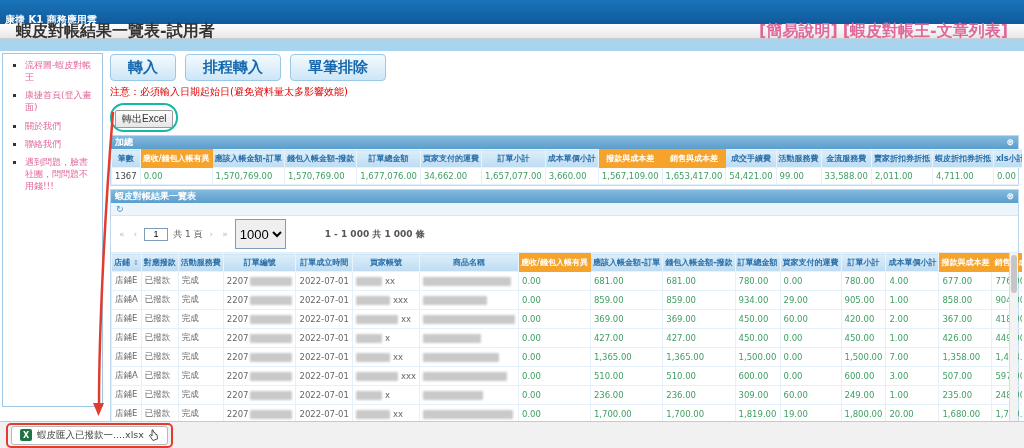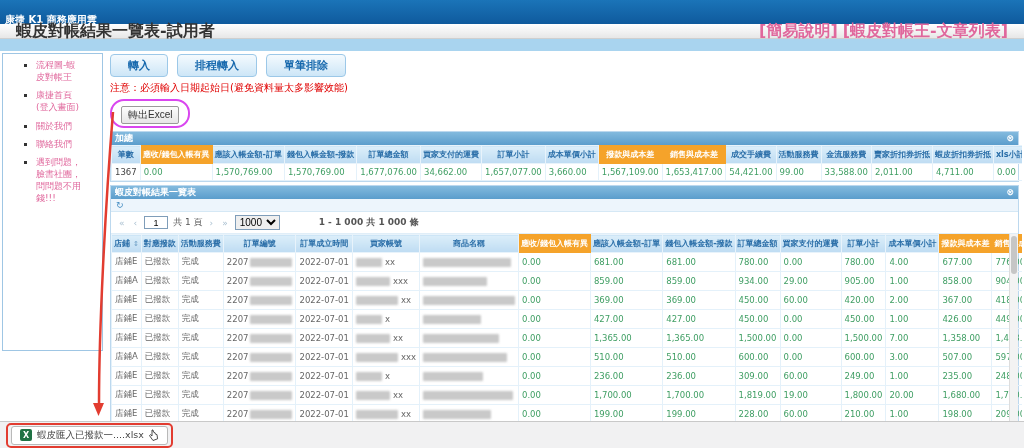--- a/index.html
+++ b/index.html
@@ -10,37 +10,37 @@
     font-size:10px; font-weight:bold; line-height:15px; padding:12px 5px; }
   .subheader { height:15px; background:linear-gradient(#ffffff,#e7e7e7);
     border-bottom:1px solid #cfcfcf; display:flex; justify-content:space-between;
     align-items:center; padding:0 16px; font-size:16px;font-weight:bold; }
   .subheader .pgtitle { color:#333; }
   .subheader .links { display:flex; gap:5px; }
   .subheader .links span { color:#e0679c; cursor:pointer; }
   .cyanband { height:12px; background:#a9d4ef; }
   
   .layout { display:flex; align-items:flex-start; padding:2px 2px 0 2px; gap:4px; height:360px; }
-  .sidebar { width:101px; min-width:101px; height:298px; border:1px solid #9fc6e4;
-    background:#fff; padding:5px 20px; }
+  .sidebar { width:101px; min-width:101px; height:354px; border:1px solid #9fc6e4;
+    background:#fff; padding:5px 9px; }
   .sidebar ul { margin:0; padding-left:13px; list-style:square; font-size:9px;
     color:#333; }
   .sidebar li { margin-bottom:6px; line-height:1.35; }
   .sidebar li span { color:#e0679c; cursor:pointer; }
   .main { flex:1; padding:1px 3px; overflow:hidden; }
   
-  .big-btn { display:inline-block; padding:3px 17px; font-size:11px; font-weight:bold;
+  .big-btn { display:inline-block; padding:3px 17px; font-size:15px; font-weight:bold;
     color:#1668ad; background:linear-gradient(#f4fafe,#cde6f7); border:1px solid #9cc8e8;
     border-radius:4px; margin-right:9px; cursor:pointer; }
   .notice { color:#e00000; font-size:10px; margin:4px 0 2px 0; }
   .small-btn { font-size:9px; padding:1px 6px; background:linear-gradient(#fdfdfd,#e6e6e6);
     border:1px solid #9a9a9a; border-radius:2px; margin-right:6px; color:#333; cursor:pointer; }
   .small-btn.pink { color:#e08aa5; border-color:#c2a7b2; }
-  .export-wrap { display:inline-block; border:2px solid #d946ef; border-radius:14px;
-    padding:2px 9px; margin-top:2px; }
+  .export-wrap { display:inline-block; border:2px solid #14b8a6; border-radius:14px;
+    padding:2px 3px; margin-top:2px; }
   
   .panel { margin-top:3px; border:1px solid #bcd8ee; background:#fff; }
   .panel-header { height:13px; background:linear-gradient(#83bade,#5b9dcc); color:#fff;
     font-size:9px; font-weight:bold; padding:0 4px; display:flex;
     justify-content:space-between; align-items:center; }
   .panel-close { cursor:pointer; font-size:9px; line-height:9px; }
   table { width:100%; border-collapse:collapse; table-layout:auto; }
   th { background:linear-gradient(#dceefa,#bedcf2); color:#2a6ea8; font-size:8px;
     font-weight:bold; border:1px solid #e8f3fb; padding:3px 2px; white-space:nowrap; }
   th.orange { background:#f5a32a; color:#fff; border-color:#f5a32a; }
@@ -50,21 +50,21 @@
   td.dark { color:#444; }
   .sorticon { font-size:7px; color:#7aa8cc; }
   
   .grid-toolbar { height:13px; background:#edf5fc; border-bottom:1px solid #d5e8f5;
     font-size:9px; color:#4a90c4; padding:0 5px; line-height:13px; }
   .pager { display:flex; align-items:center; gap:5px; padding:3px 6px; font-size:9px;
     color:#555; border-bottom:1px solid #e0eef8; }
   .pager .pico { color:#a8bfd0; font-size:9px; cursor:pointer; padding:0 2px; }
   .pager input { width:24px; height:13px; font-size:9px; text-align:center;
     border:1px solid #7f9db9; }
-  .pager select { font-size:10px; height:15px; border:1px solid #7f9db9; }
+  .pager select { font-size:13px; height:30px; border:1px solid #7f9db9; }
   .pager .range { margin-left:34px; color:#555;font-weight:bold; }
   .grid-body { position:relative; }
   .vscroll { position:absolute; right:0; top:0; bottom:0; width:9px; background:#f3f3f3;
     border-left:1px solid #ddd; }
   .vscroll .thumb { position:absolute; top:2px; left:1px; width:6px; height:38px;
     background:#c6c6c6; border-radius:3px; }
   .blur { display:inline-block; height:9px; background:#c9c9c9; border-radius:1px;
     filter:blur(1.1px); vertical-align:middle; }
   .downloadbar { position:absolute; bottom:0; left:0; right:0; height:27px;
     background:#f1f1f2; border-top:1px solid #c9c9c9; display:flex; align-items:center;

